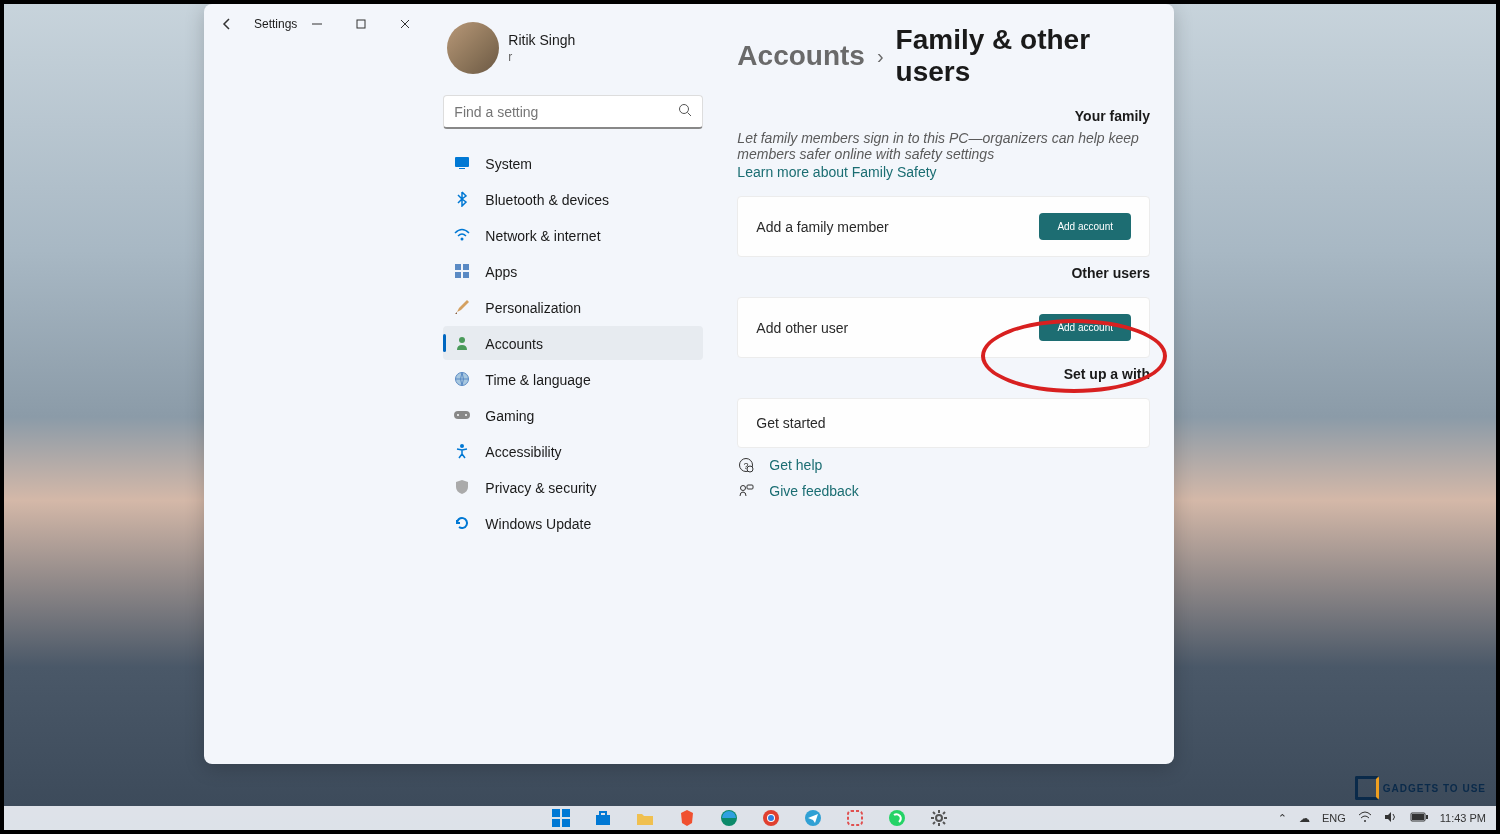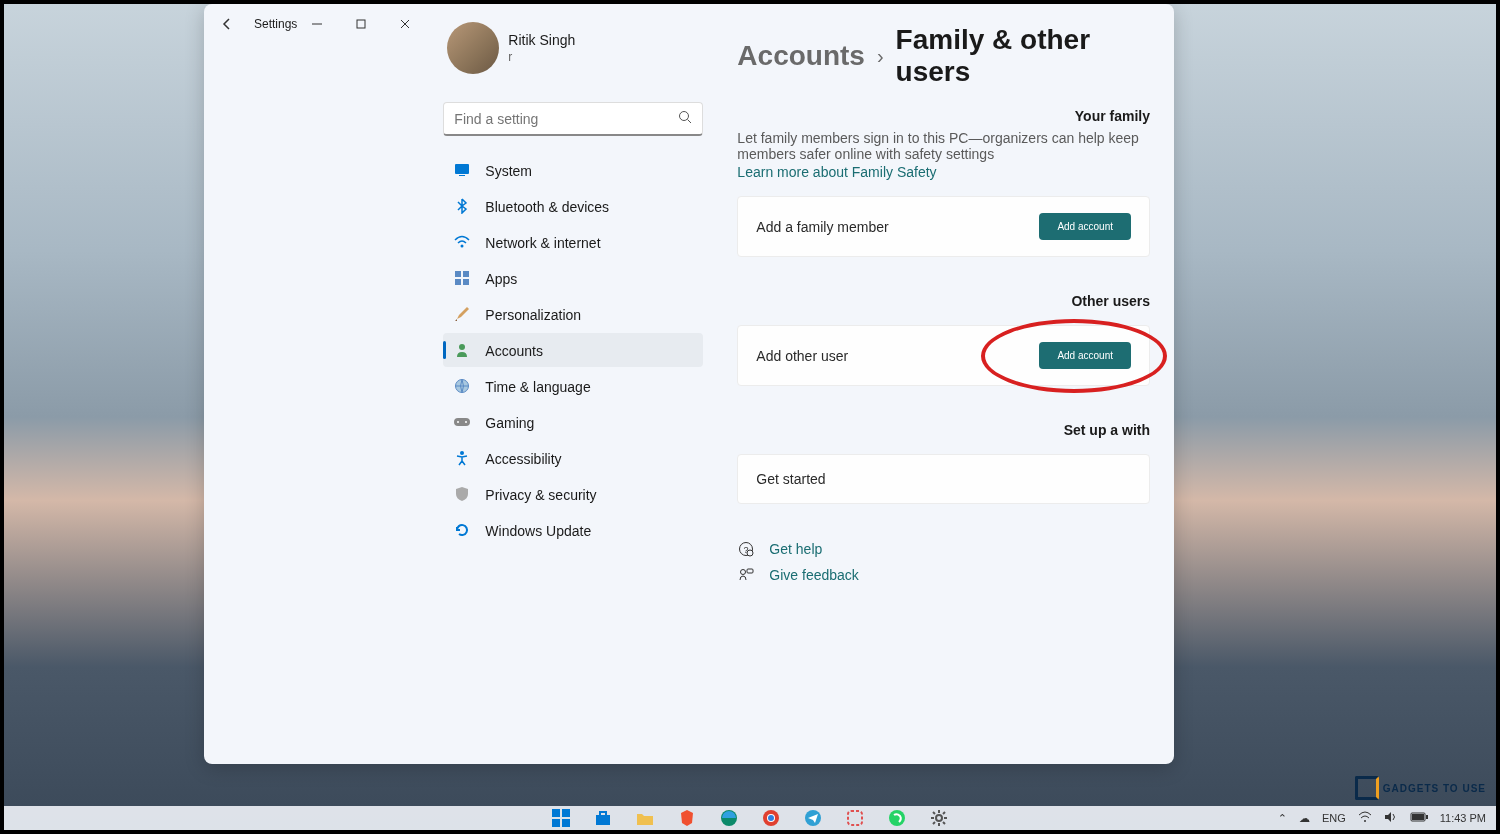--- a/index.html
+++ b/index.html
@@ -77,21 +77,21 @@
     .user-text .email { font-size: 12px; color: #666; margin-top: 2px; }
     .search-box {
       display: flex;
       align-items: center;
       background: #fff;
       border: 1px solid #ddd;
       border-bottom: 2px solid #888;
       border-radius: 4px;
       padding: 0 10px;
       height: 34px;
-      margin: 12px 0 16px 0;
+      margin: 5px 0 16px 0;
     }
     .search-box input {
       border: none; outline: none;
       flex: 1;
       font-size: 14px;
       background: transparent;
       color: #555;
     }
     .nav-item {
       display: flex;
@@ -149,32 +149,33 @@
       font-size: 14px;
       font-weight: 600;
       color: #1a1a1a;
       margin-bottom: 6px;
       text-align: right;
     }
     .section-desc {
       font-size: 14px;
       color: #5a5a5a;
       margin-bottom: 2px;
+      font-style: italic;
     }
     .link {
       font-size: 14px;
       color: #1a6d72;
       cursor: pointer;
     }
     .card {
       background: #fefefe;
       border: 1px solid #ececec;
       border-radius: 4px;
       padding: 16px 18px;
-      margin: 16px 0 36px 0;
+      margin: 16px 0 8px 0;
       display: flex;
       align-items: center;
       justify-content: space-between;
     }
     .card-label {
       font-size: 14px;
       color: #2a2a2a;
     }
     .btn-accent {
       background: #1d6d72;

